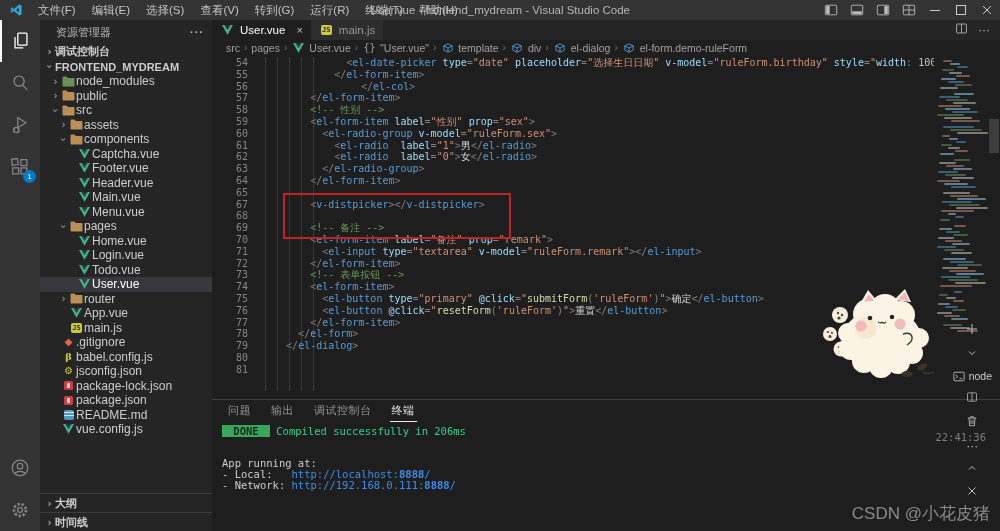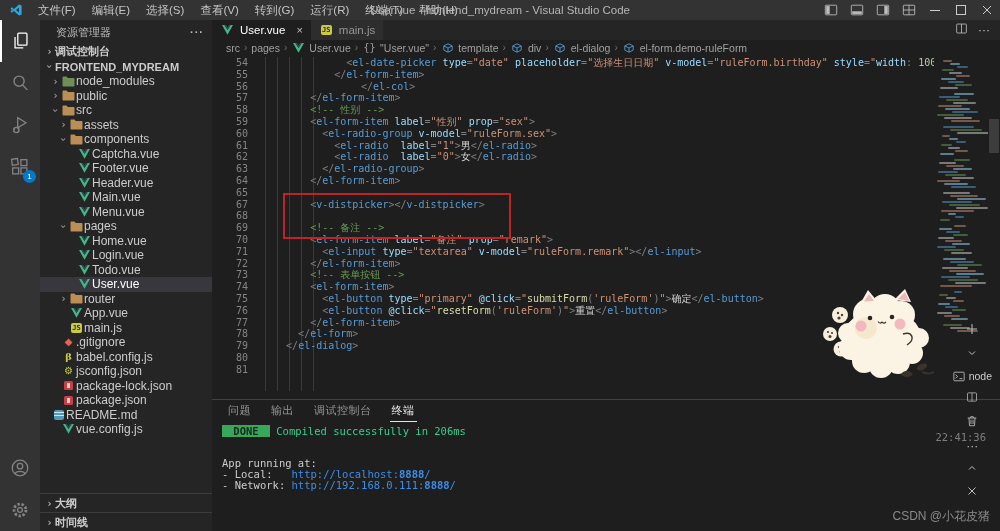--- a/index.html
+++ b/index.html
@@ -83,21 +83,21 @@
   .p-tab.active{color:#e7e7e7;border-bottom:1px solid #e7e7e7;}
   .panel-actions{margin-left:auto;display:flex;align-items:center;gap:9px;color:#c0c0c0;flex-direction:column;}
   .pa-node{display:flex;align-items:center;gap:4px;font-size:10.5px;color:#cccccc;}
   .panel-body{flex:1;padding:4px 0 0 10px;font-family:"DejaVu Sans Mono",monospace;font-size:10.5px;line-height:10.8px;position:relative;}
   .t-line{white-space:pre;color:#cccccc;}
   .done-badge{background:#37a85b;color:#16281c;padding:0 5px;font-weight:bold;}
   .done-msg{color:#35cf8d;}
   .t-link{color:#3b8eea;}
   .t-link b{font-weight:bold;}
   #term-time{position:absolute;top:10px;right:14px;color:#7f7f7f;font-size:10.5px;font-family:"DejaVu Sans Mono",monospace;}
-  #watermark{position:absolute;right:10px;bottom:6px;color:#8a8a8a;font-size:12px;z-index:9;}
+  #watermark{position:absolute;right:10px;bottom:6px;color:#8a8a8a;font-size:17px;z-index:9;}
   svg{flex:0 0 auto;}
 </style>
 </head>
 <body>
 <div id="app">
 
   <div id="titlebar">
     <svg class="vsc-logo" viewBox="0 0 24 24">
       <path fill="#2aa8e0" d="M17.2 2.4 21.6 4.3v15.4l-4.4 1.9-8.7-7.9-3.6 2.8-1.7-.9V8.4l1.7-.9 3.6 2.8zM17 7.6l-5 4.4 5 4.4zM4.6 10.2v3.6l2-1.8z"></path>
     </svg>
@@ -414,21 +414,21 @@
             </span>
             <span>package-lock.json</span>
           </div>
           <div class="tree-row" style="padding-left:10px">
             <span class="twisty"></span>
             <span class="fi">
               <span class="ic-npm"></span>
             </span>
             <span>package.json</span>
           </div>
-          <div class="tree-row" style="">
+          <div class="tree-row" style="padding-left:10px">
             <span class="twisty"></span>
             <span class="fi">
               <span class="ic-readme"></span>
             </span>
             <span>README.md</span>
           </div>
           <div class="tree-row" style="padding-left:10px">
             <span class="twisty"></span>
             <span class="fi">
               <svg width="11" height="10" viewBox="0 0 12 11">

